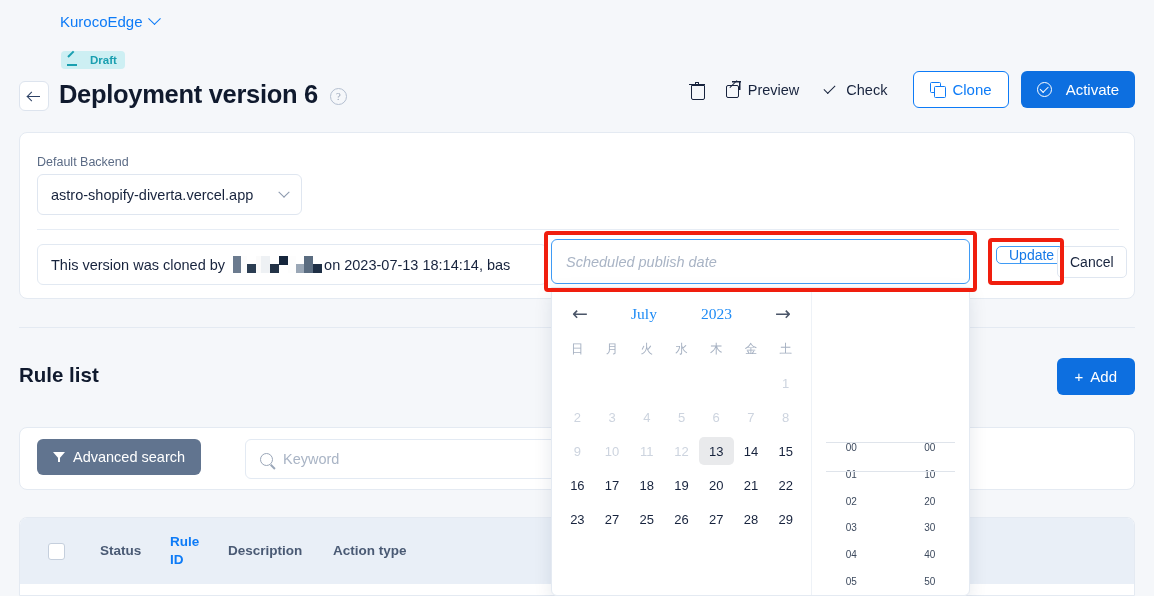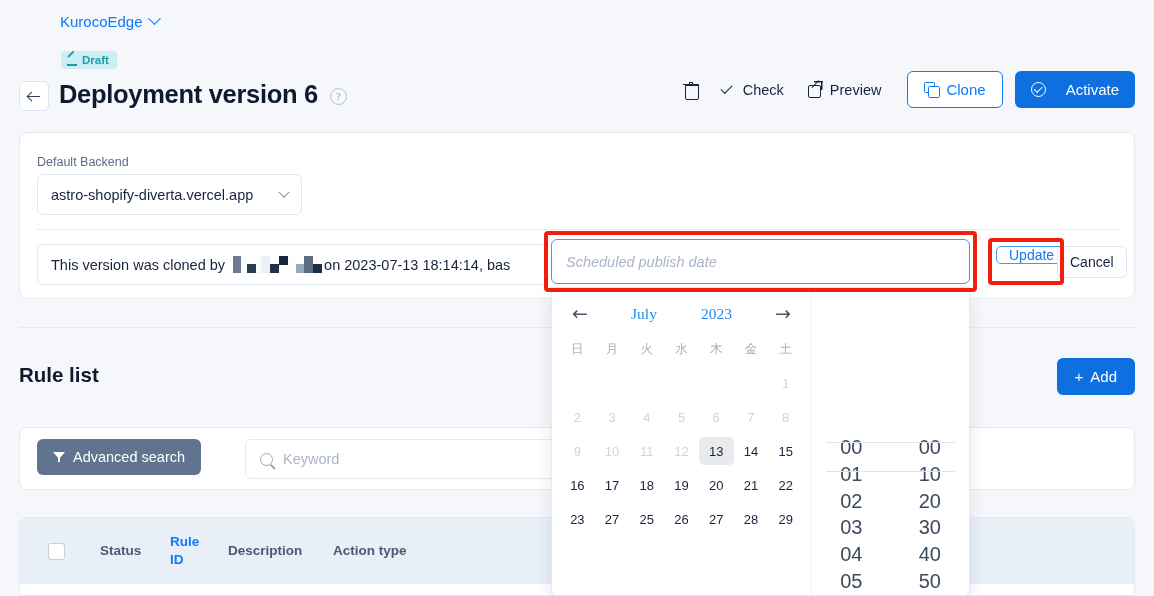--- a/index.html
+++ b/index.html
@@ -21,21 +21,21 @@
   .chev-down {
     width: 9px; height: 9px;
     border-right: 1.6px solid #0d7bf7;
     border-bottom: 1.6px solid #0d7bf7;
     transform: rotate(45deg) translate(-2px,-2px);
   }
 
   
   .draft-badge {
     position: absolute; left: 61px; top: 51px;
-    display: flex; align-items: center; gap: 4px;
+    display: flex; align-items: center; gap: 12px;
     background: #cdeff3; color: #1a9fb0;
     border-radius: 4px; padding: 3px 8px 3px 6px;
     font-size: 11.5px; font-weight: 600;
   }
   .pencil-ico { width: 11px; height: 11px; position: relative; display:inline-block; }
   .pencil-ico::before {
     content: ""; position: absolute; left: 1px; top: 1px;
     width: 8px; height: 2px; background: #1a9fb0;
     transform: rotate(-45deg); transform-origin: left center;
   }
@@ -88,21 +88,21 @@
     display: flex; align-items: center; gap: 7px;
     padding: 8px 12px; font-size: 14.5px; color: #17233d; cursor: pointer;
   }
   .btn-outline {
     display: flex; align-items: center; gap: 7px;
     border: 1.4px solid #0d7bf7; color: #0d7bf7; background: #fff;
     border-radius: 6px; padding: 9px 16px; font-size: 15px;
     margin-left: 14px; cursor: pointer; font-weight: 500;
   }
   .btn-primary {
-    display: flex; align-items: center; gap: 20px;
+    display: flex; align-items: center; gap: 14px;
     background: #0d6fe0; color: #fff; border: none;
     border-radius: 6px; padding: 10px 16px; font-size: 15px;
     margin-left: 12px; cursor: pointer; font-weight: 500;
   }
   .trash {
     width: 14px; height: 16px; position: relative;
   }
   .trash::before {
     content: ""; position: absolute; left: 1px; top: 3.5px;
     width: 12px; height: 12.5px;
@@ -264,21 +264,21 @@
   .day.today { background: #e9eaec; }
   .wk-row { margin-top: 6px; }
 
   .time { flex: 1; display: flex; position: relative; }
   .tcol {
     flex: 1; display: flex; flex-direction: column;
     align-items: center; padding-top: 146px;
   }
   .tcell {
     height: 28px; display: flex; align-items: center; justify-content: center;
-    font-size: 20px; color: #3d4a5e; width: 100%; cursor: pointer;
+    font-size: 10px; color: #3d4a5e; width: 100%; cursor: pointer;
   }
   .tband-top, .tband-bot {
     position: absolute; left: 14px; right: 14px; height: 1px; background: #dfe4eb;
   }
   .tband-top { top: 154px; }
   .tband-bot { top: 183px; }
 
   
   .divider-mid {
     position: absolute; left: 19px; top: 327px; width: 1116px; height: 1px;
@@ -379,28 +379,28 @@
   <div class="page-title">Deployment version 6</div>
   <div class="help-ico">?</div>
 
   <div class="top-actions">
     <div class="icon-btn">
       <span class="trash">
           <i></i>
         </span>
     </div>
     <div class="txt-btn">
-      <span class="check-ico"></span>
-      <span>Check</span>
-    </div>
-    <div class="txt-btn">
       <span class="ext-ico">
           <b></b>
         </span>
       <span>Preview</span>
+    </div>
+    <div class="txt-btn">
+      <span class="check-ico"></span>
+      <span>Check</span>
     </div>
     <div class="btn-outline">
       <span class="clone-ico"></span>
       <span>Clone</span>
     </div>
     <div class="btn-primary">
       <span class="activate-ico"></span>
       <span>Activate</span>
     </div>
   </div>

